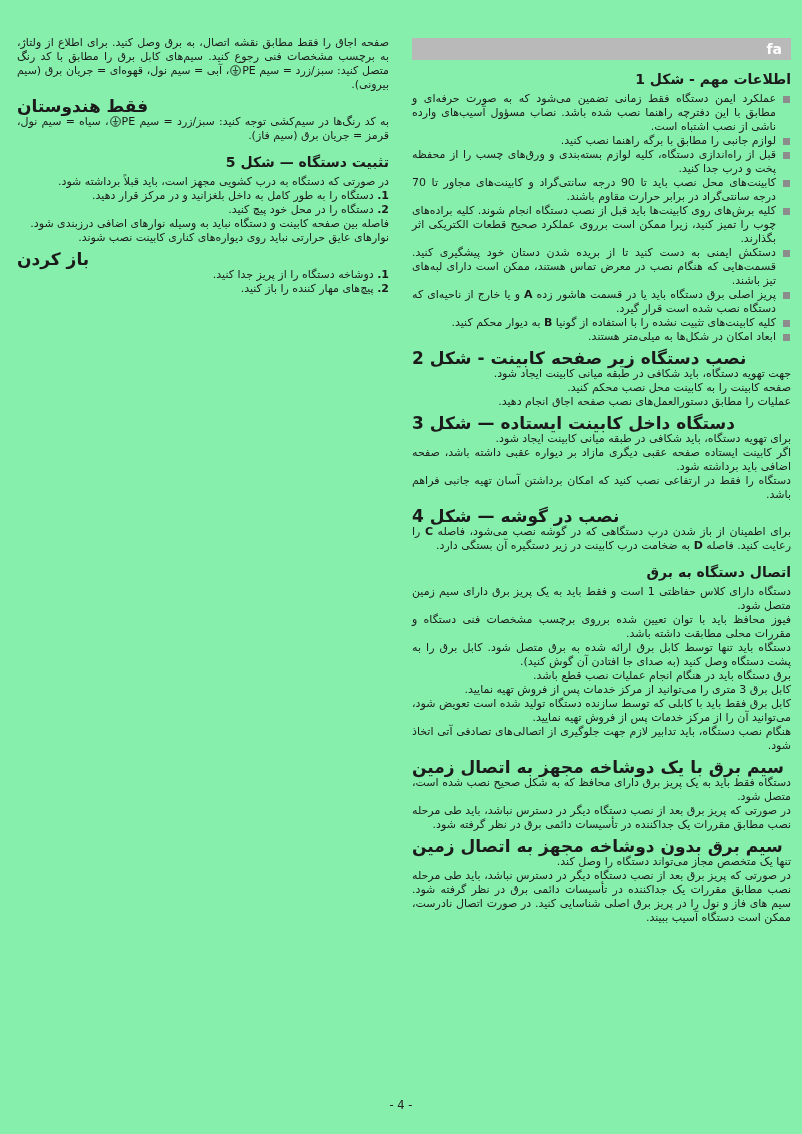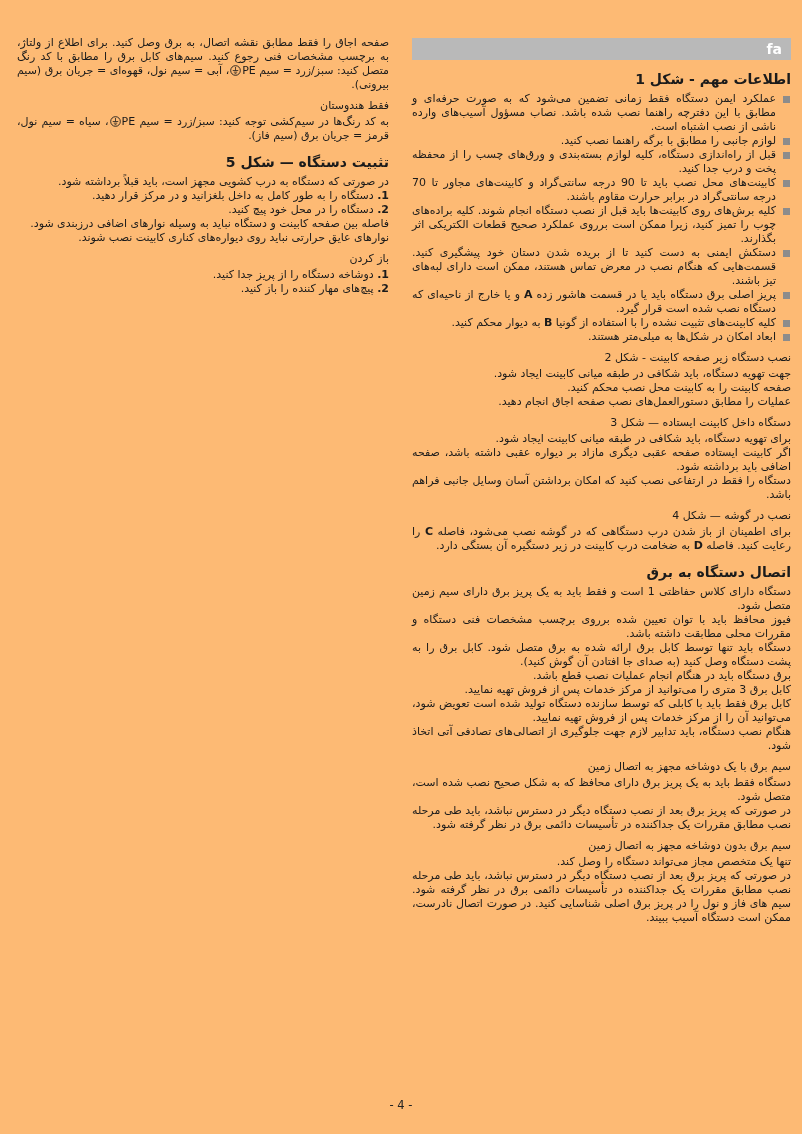--- a/index.html
+++ b/index.html
@@ -1,36 +1,36 @@
 <!DOCTYPE html>
 <html lang="fa"><head>
 <meta charset="utf-8">
 <style>
   html,body { margin:0; padding:0; background:#e9e9e9; }
   .page {
-    position:relative; width:802px; height:1134px; background:#fdba74;
+    position:relative; width:802px; height:1134px; background:#86efac;
     font-family:"DejaVu Sans", sans-serif; color:var(--text,#1b1b1b);
     margin:0 auto; overflow:hidden;
   }
   .col {
     position:absolute; direction:rtl; font-size:11px; line-height:14px;
     text-align:justify;
   }
   .col-right { top:38px; right:11px; width:379px; }
   .col-left  { top:36px; left:17px;  width:372px; }
 
   .fa-bar {
     direction:ltr; height:22px; background:var(--bar-bg,#b9b9b9);
     color:var(--bar-text,#ffffff); font-weight:bold; font-size:14px;
     line-height:22px; text-align:right; padding:0 9px 16px 0; box-sizing:border-box;
     margin-bottom:10px;
   }
   .blk { margin:0; }
   .h1 { font-size:14px; font-weight:bold; line-height:18px; margin:10px 0 4px; text-align:right; }
-  .h2 { font-size:11px; font-weight:normal; line-height:14px; margin:7px 0 2px; text-align:right; }
+  .h2 { font-size:17px; font-weight:bold; line-height:14px; margin:7px 0 2px; text-align:left; }
   .bullet { position:relative; padding-right:15px; }
   .bullet::before {
     content:""; position:absolute; right:1px; top:4px;
     width:7px; height:7px; background:var(--bullet,#8c8c8c);
   }
   .earth { display:inline-block; vertical-align:-2px; margin:0 1px; }
   .earth svg { display:block; }
   b { font-weight:bold; }
   .page-num {
     position:absolute; top:1098px; left:0; right:0; text-align:center;
@@ -78,21 +78,21 @@
         <div class="blk bullet">پریز اصلی برق دستگاه باید یا در قسمت هاشور زده <b>A</b> و یا خارج از ناحیه‌ای که دستگاه نصب شده است قرار گیرد.</div>
         <div class="blk bullet">کلیه کابینت‌های تثبیت نشده را با استفاده از گونیا <b>B</b> به دیوار محکم کنید.</div>
         <div class="blk bullet">ابعاد امکان در شکل‌ها به میلی‌متر هستند.</div>
         <div class="blk h2">نصب دستگاه زیر صفحه کابینت - شکل 2</div>
         <div class="blk p">جهت تهویه دستگاه، باید شکافی در طبقه میانی کابینت ایجاد شود.</div>
         <div class="blk p">صفحه کابینت را به کابینت محل نصب محکم کنید.</div>
         <div class="blk p">عملیات را مطابق دستورالعمل‌های نصب صفحه اجاق انجام دهید.</div>
         <div class="blk h2">دستگاه داخل کابینت ایستاده — شکل 3</div>
         <div class="blk p">برای تهویه دستگاه، باید شکافی در طبقه میانی کابینت ایجاد شود.</div>
         <div class="blk p">اگر کابینت ایستاده صفحه عقبی دیگری مازاد بر دیواره عقبی داشته باشد، صفحه اضافی باید برداشته شود.</div>
-        <div class="blk p">دستگاه را فقط در ارتفاعی نصب کنید که امکان برداشتن آسان وسایل جانبی فراهم باشد.</div>
+        <div class="blk p">دستگاه را فقط در ارتفاعی نصب کنید که امکان برداشتن آسان تهیه جانبی فراهم باشد.</div>
         <div class="blk h2">نصب در گوشه — شکل 4</div>
         <div class="blk p">برای اطمینان از باز شدن درب دستگاهی که در گوشه نصب می‌شود، فاصله <b>C</b> را رعایت کنید. فاصله <b>D</b> به ضخامت درب کابینت در زیر دستگیره آن بستگی دارد.</div>
         <div class="blk h1">اتصال دستگاه به برق</div>
         <div class="blk p">دستگاه دارای کلاس حفاظتی 1 است و فقط باید به یک پریز برق دارای سیم زمین متصل شود.</div>
         <div class="blk p">فیوز محافظ باید با توان تعیین شده برروی برچسب مشخصات فنی دستگاه و مقررات محلی مطابقت داشته باشد.</div>
         <div class="blk p">دستگاه باید تنها توسط کابل برق ارائه شده به برق متصل شود. کابل برق را به پشت دستگاه وصل کنید (به صدای جا افتادن آن گوش کنید).</div>
         <div class="blk p">برق دستگاه باید در هنگام انجام عملیات نصب قطع باشد.</div>
         <div class="blk p">کابل برق 3 متری را می‌توانید از مرکز خدمات پس از فروش تهیه نمایید.</div>
         <div class="blk p">کابل برق فقط باید با کابلی که توسط سازنده دستگاه تولید شده است تعویض شود، می‌توانید آن را از مرکز خدمات پس از فروش تهیه نمایید.</div>
         <div class="blk p">هنگام نصب دستگاه، باید تدابیر لازم جهت جلوگیری از اتصالی‌های تصادفی آتی اتخاذ شود.</div>

